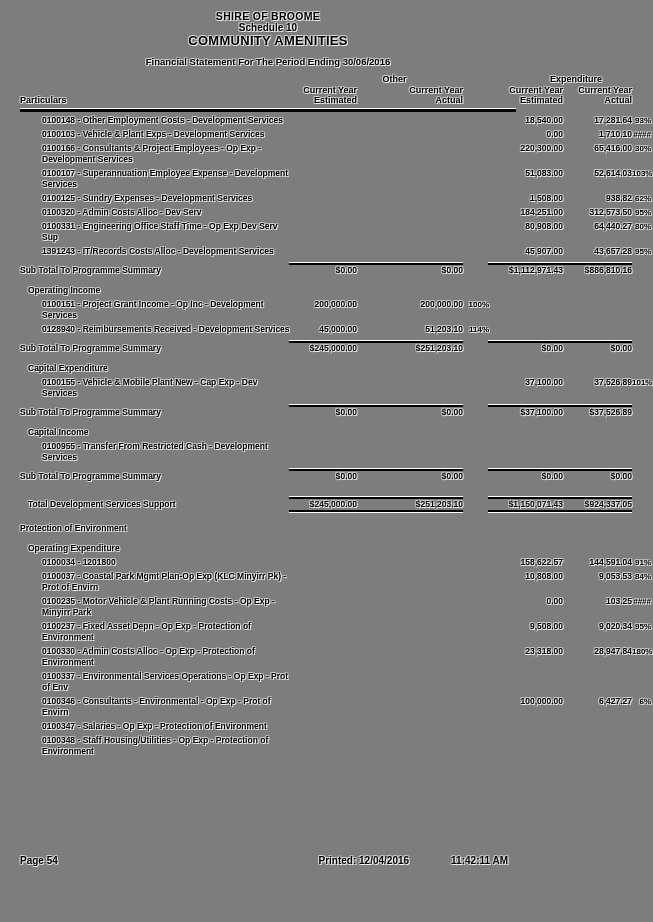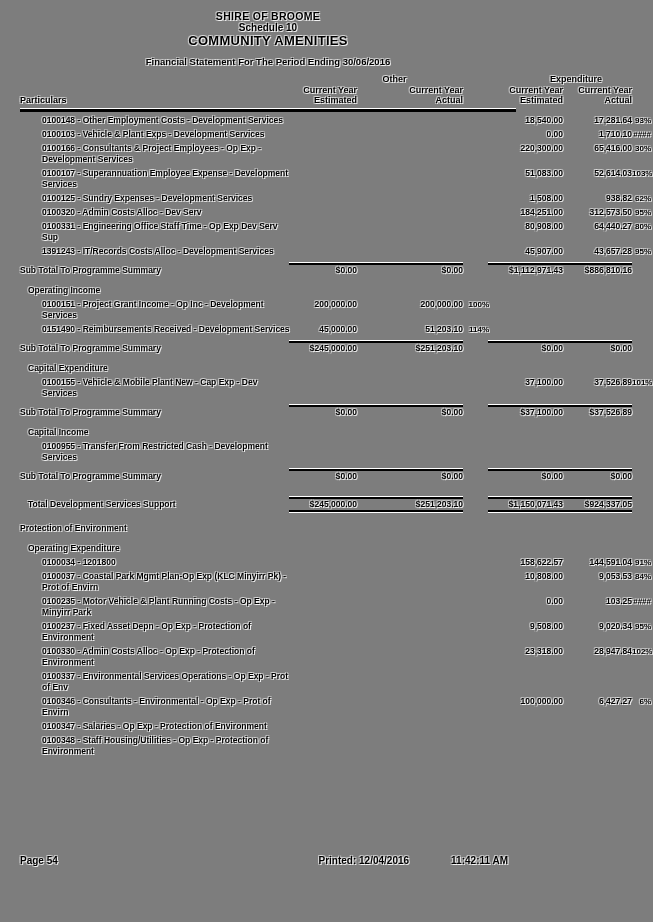--- a/index.html
+++ b/index.html
@@ -177,21 +177,21 @@
       <div class="trow grid7 detail">
         <div class="name">0100151 - Project Grant Income - Op Inc - Development Services</div>
         <div class="num">200,000.00</div>
         <div class="num">200,000.00</div>
         <div class="pct">100%</div>
         <div class="num"></div>
         <div class="num"></div>
         <div class="pct"></div>
       </div>
       <div class="trow grid7 detail">
-        <div class="name">0151490 - Reimbursements Received - Development Services</div>
+        <div class="name">0128940 - Reimbursements Received - Development Services</div>
         <div class="num">45,000.00</div>
         <div class="num">51,203.10</div>
         <div class="pct">114%</div>
         <div class="num"></div>
         <div class="num"></div>
         <div class="pct"></div>
       </div>
       <div class="trow grid7 subtotal">
         <div class="name">Sub Total To Programme Summary</div>
         <div class="num lined">$245,000.00</div>
@@ -294,21 +294,21 @@
         <div class="num">9,020.34</div>
         <div class="pct">95%</div>
       </div>
       <div class="trow grid7 detail">
         <div class="name">0100330 - Admin Costs Alloc - Op Exp - Protection of Environment</div>
         <div class="num"></div>
         <div class="num"></div>
         <div class="pct"></div>
         <div class="num">23,318.00</div>
         <div class="num">28,947.84</div>
-        <div class="pct">102%</div>
+        <div class="pct">180%</div>
       </div>
       <div class="trow grid7 detail">
         <div class="name">0100337 - Environmental Services Operations - Op Exp - Prot of Env</div>
         <div class="num"></div>
         <div class="num"></div>
         <div class="pct"></div>
         <div class="num"></div>
         <div class="num"></div>
         <div class="pct"></div>
       </div>

